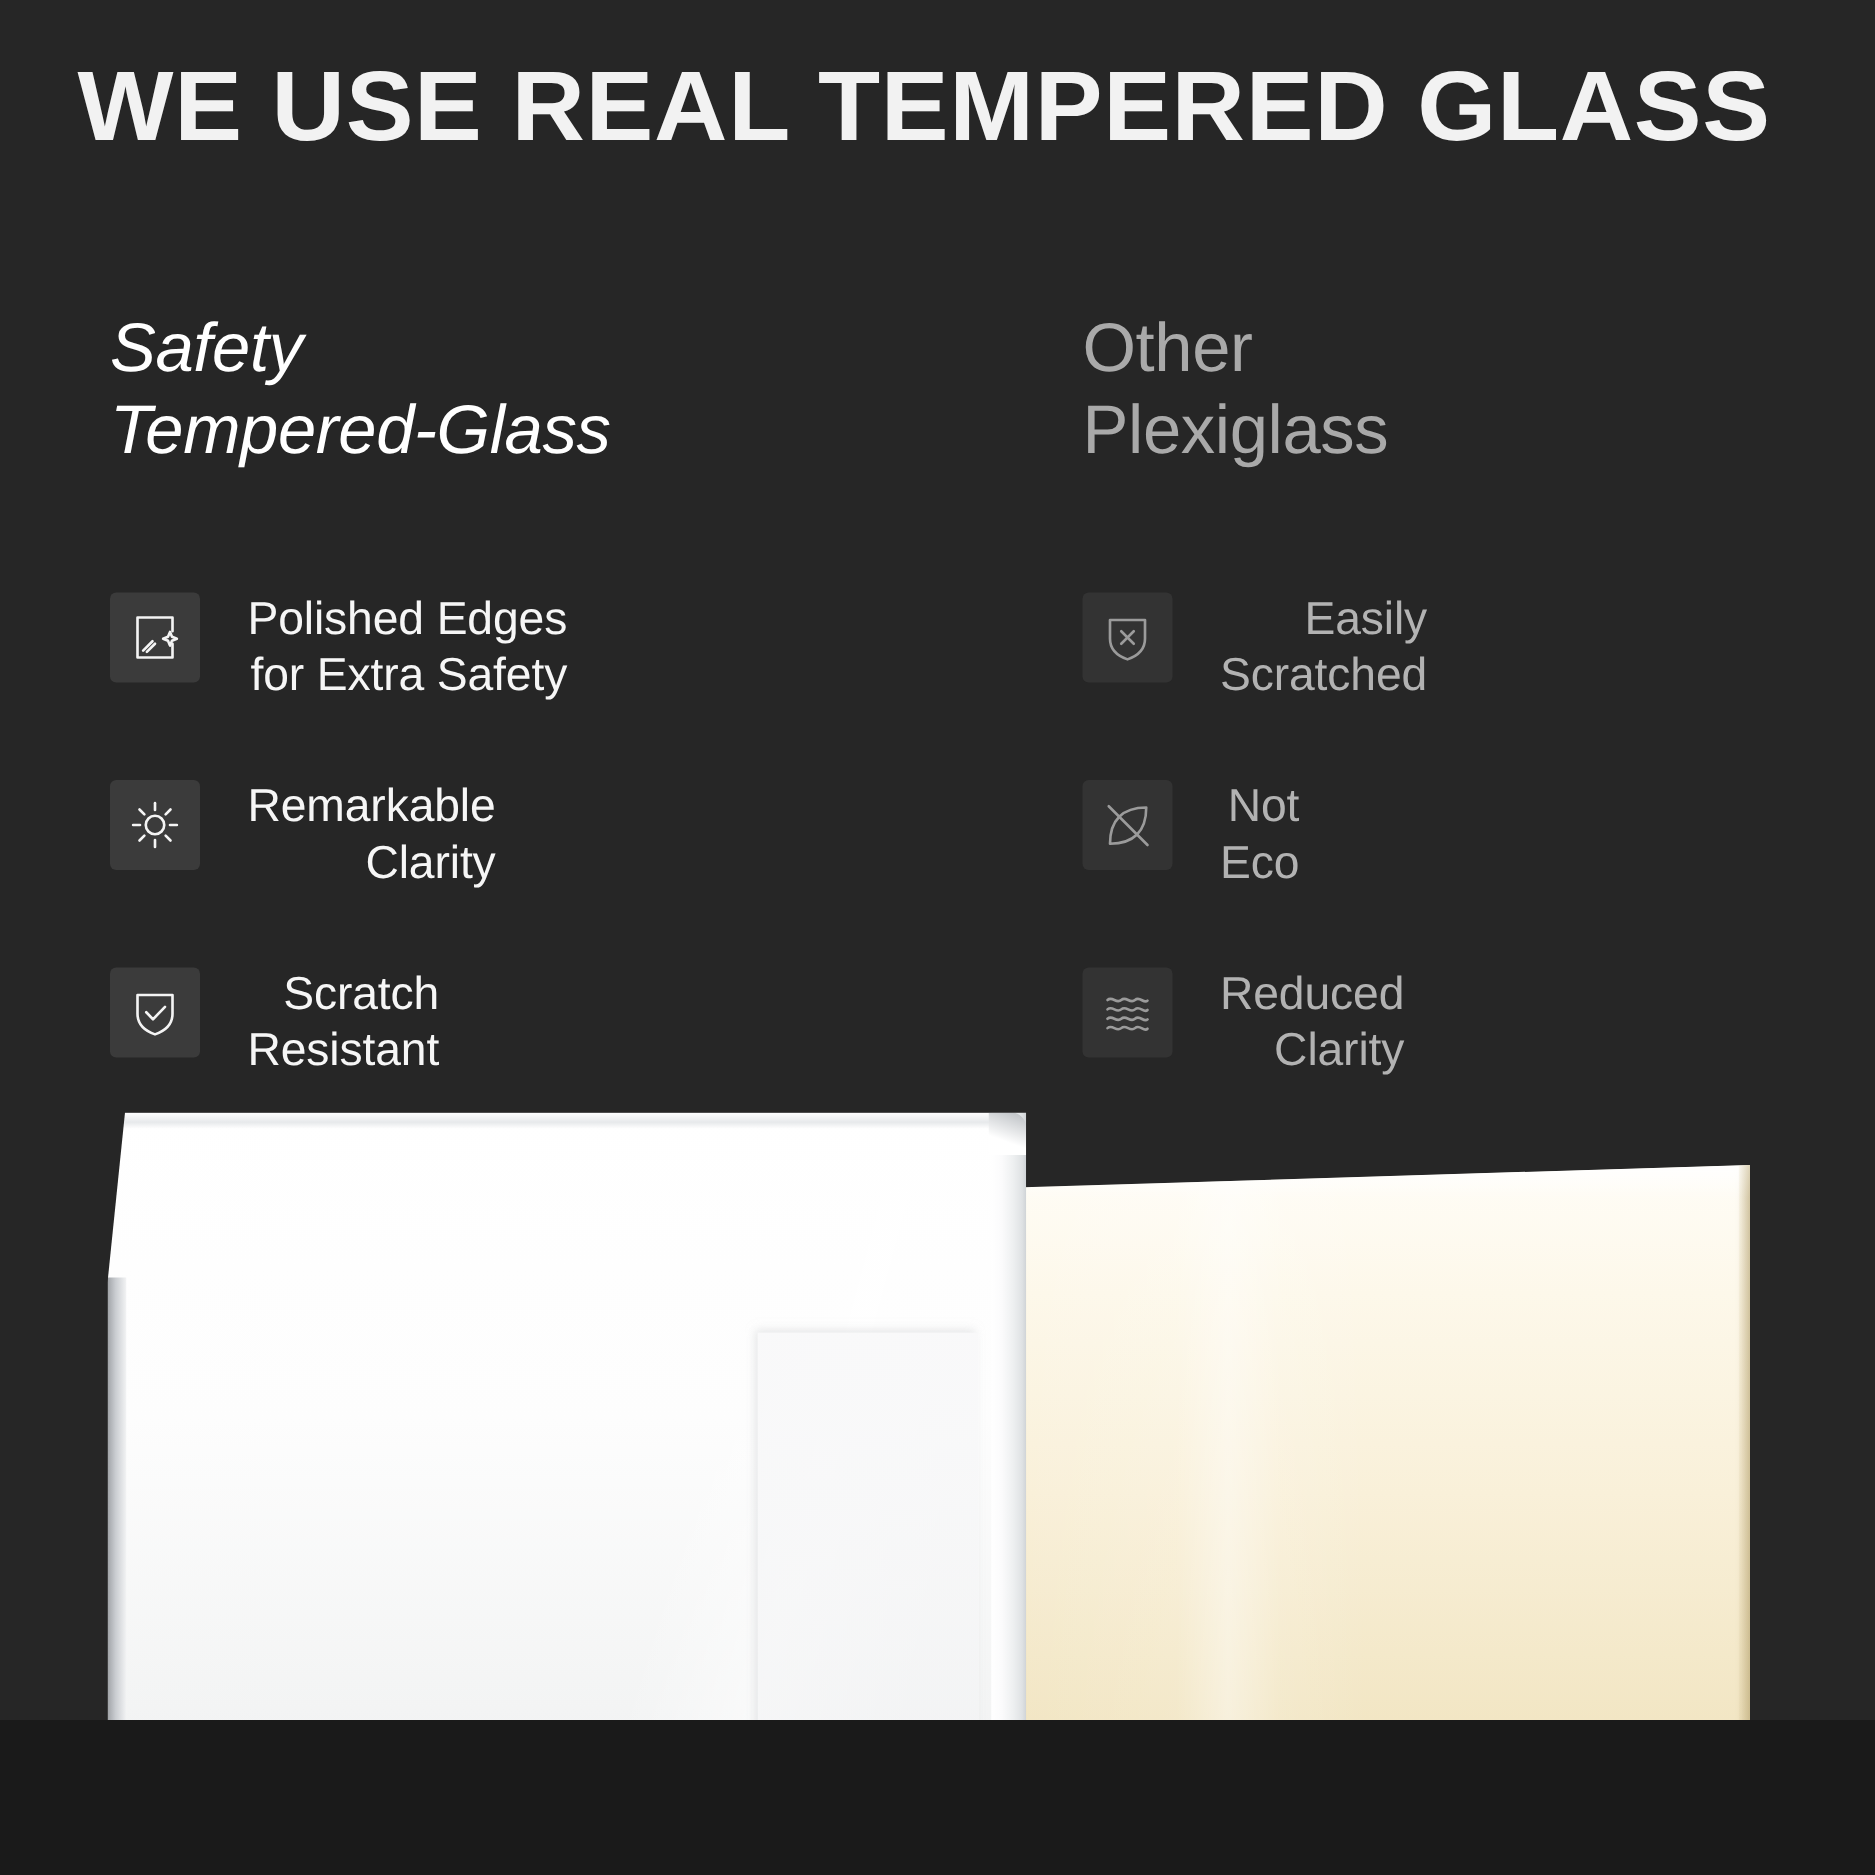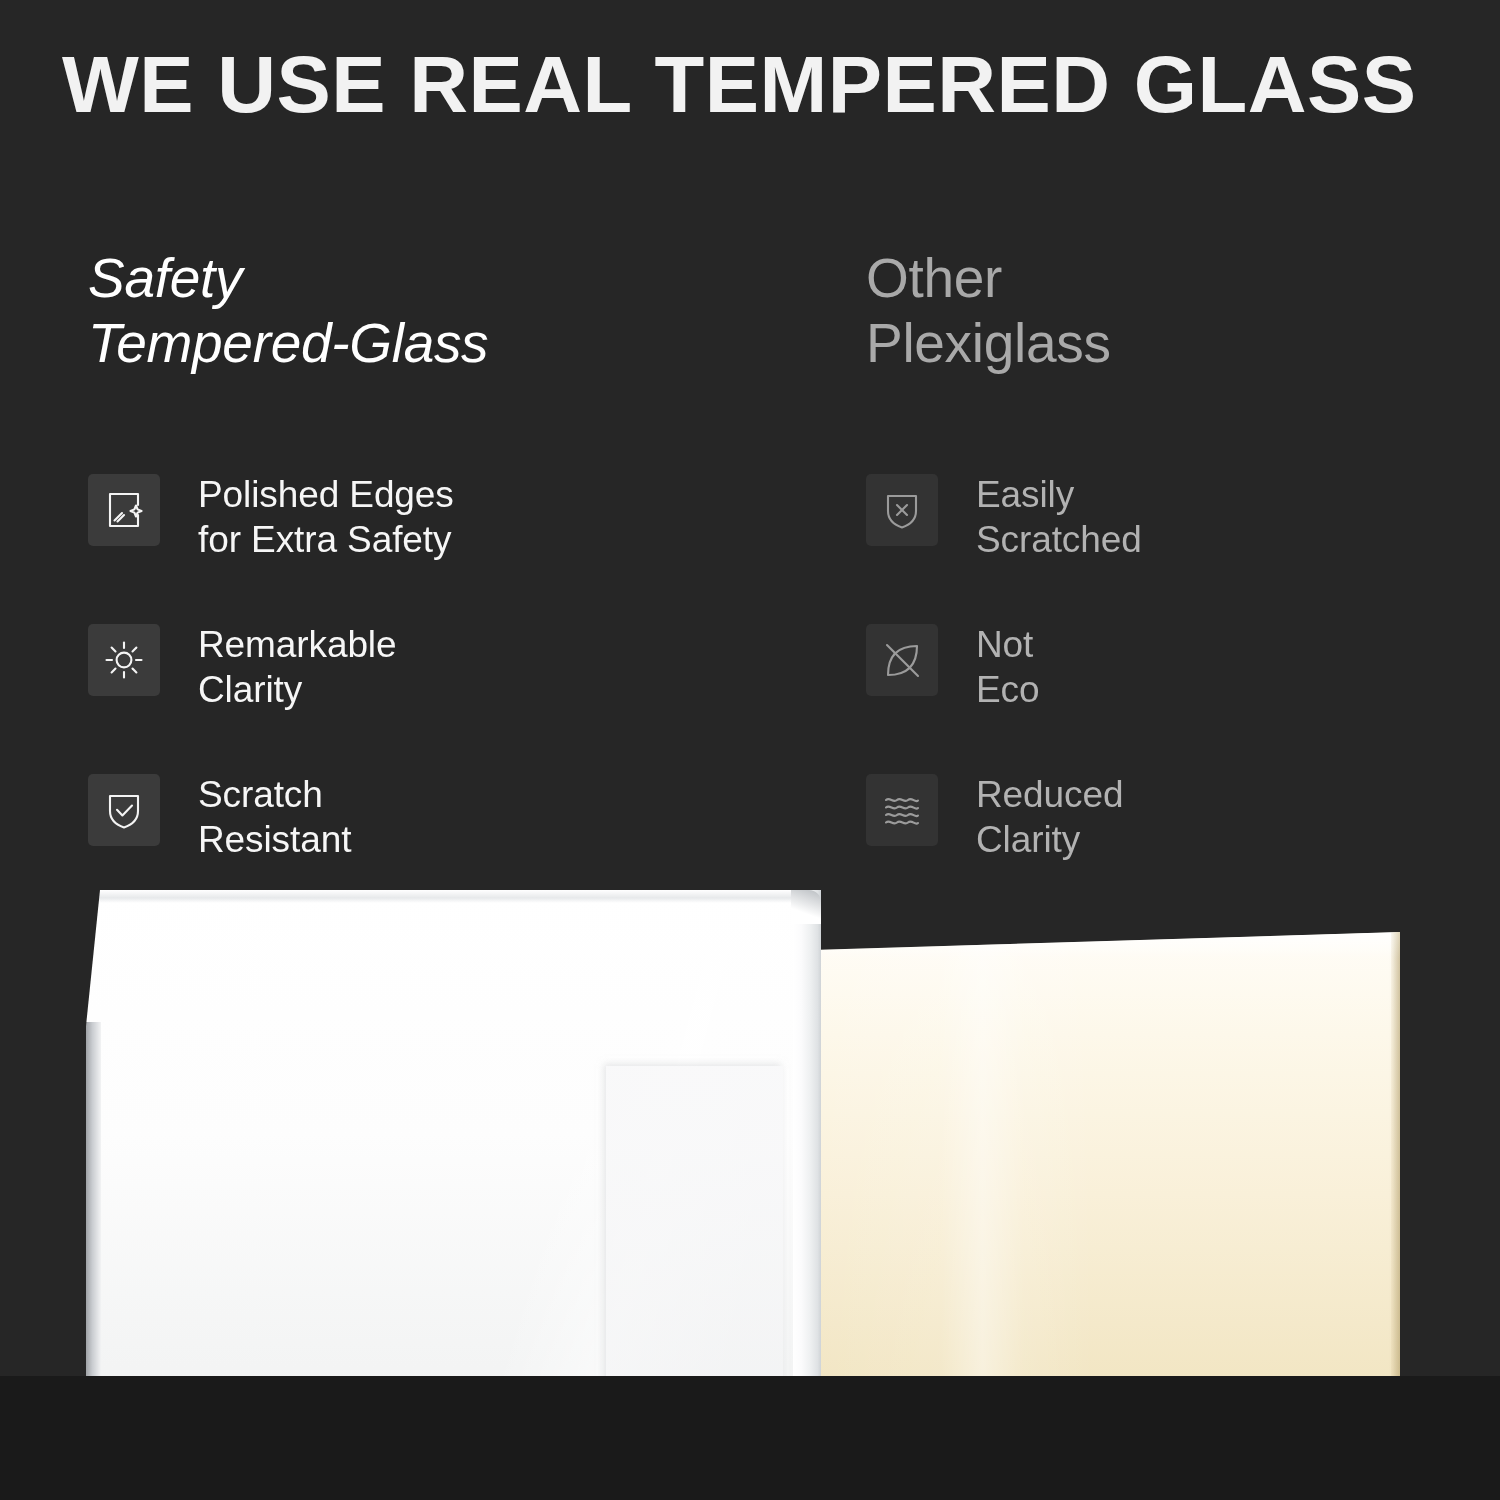--- a/index.html
+++ b/index.html
@@ -85,20 +85,21 @@
   }
 
   .feature-label {
     margin-left: 38px;
     font-size: 37px;
     font-weight: 300;
     line-height: 1.22;
     letter-spacing: -0.1px;
     white-space: pre-line;
     padding-top: 2px;
+    text-align: right;
   }
   .col-left  .feature-label { color: #f6f6f6; }
   .col-right .feature-label { color: #b2b2b2; }
 
   
   .photo {
     position: absolute;
     left: 0;
     top: 870px;
     width: 1500px;

